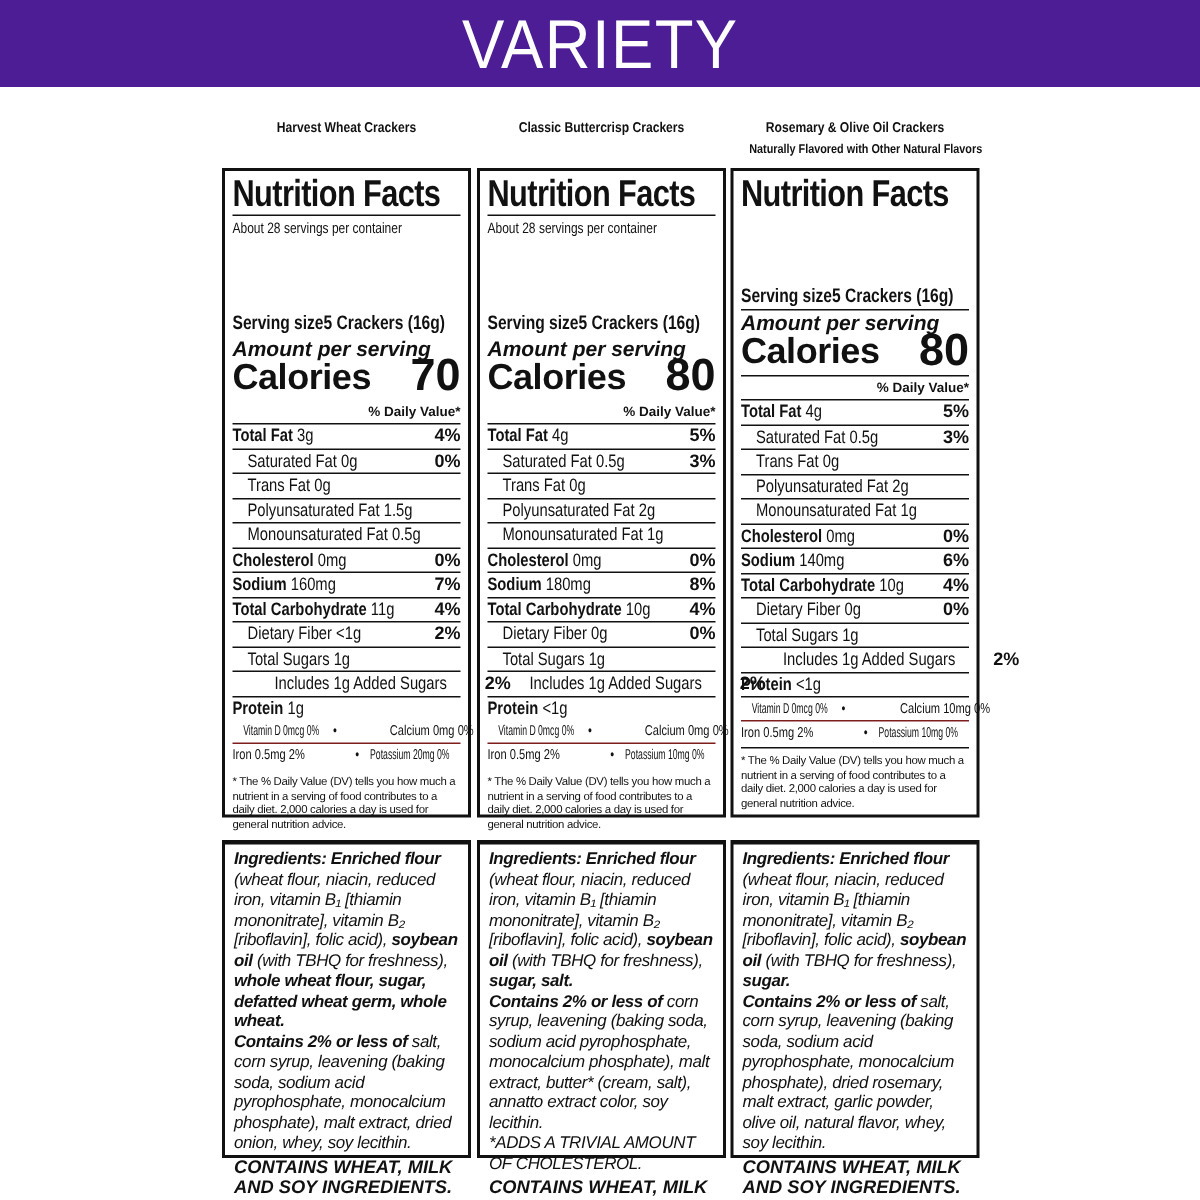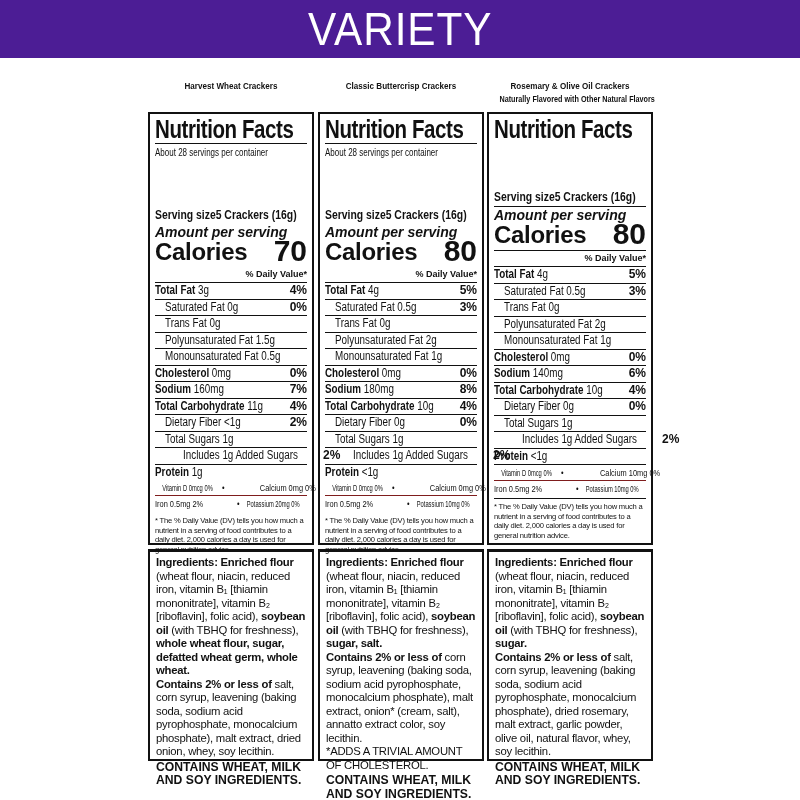--- a/index.html
+++ b/index.html
@@ -20,22 +20,22 @@
     transform: scaleX(0.85); transform-origin: center top; white-space: nowrap;
   }
   .product-sub { display: block; font-size: 8.5px; margin-top: 3px; }
 
   .panel { position: absolute; top: 112px; width: 166px; }
   .nf {
     border: 2.5px solid #111; padding: 3px 5px 3px 5px; height: 433px;
     display: flex; flex-direction: column;
   }
   .ing {
-    border: 2.5px solid #111; border-top-width: 3px; margin-top: 4px;
-    padding: 4px 6px 4px 6px; height: 212px;
+    border: 2.5px solid #111; border-top-width: 3px; margin-top: 15px;
+    padding: 4px 6px 4px 6px; height: 212px; font-style: italic;
   }
 
   .nf-title {
     font-weight: bold; font-size: 25px; line-height: 25px; letter-spacing: -0.5px;
     transform: scaleX(0.82); transform-origin: left center; white-space: nowrap;
   }
   .condensed { transform: scaleX(0.8); transform-origin: left center; white-space: nowrap; display: inline-block; }
   .servings { font-size: 10px; line-height: 15px; border-top: 1px solid #111; margin-top: 1px; padding-top: 1px; }
   .servsize { font-size: 13px; line-height: 15px; font-weight: bold; display: flex; justify-content: space-between; margin-top: 47px; }
   .bar-thick { height: 11px; background: #111; margin-top: 2px; }
@@ -250,21 +250,21 @@
           <span class="l">Iron 0.5mg 2%</span>
           <span class="r">•<span>Potassium 10mg 0%</span></span>
         </div>
       </div>
       <div class="bar-foot"></div>
       <div class="footnote">* The % Daily Value (DV) tells you how much a nutrient in a serving of food contributes to a daily diet. 2,000 calories a day is used for general nutrition advice.</div>
     </div>
 
     <div class="ing">
       <p><b>Ingredients:</b> <b>Enriched flour</b><span> (wheat flour, niacin, reduced iron, vitamin B₁ [thiamin mononitrate], vitamin B₂ [riboflavin], folic acid), </span><b>soybean oil</b><span> (with TBHQ for freshness), </span><b>sugar, salt.</b></p>
-      <p><b>Contains 2% or less of</b><span> corn syrup, leavening (baking soda, sodium acid pyrophosphate, monocalcium phosphate), malt extract, onion* (cream, salt), annatto extract color, soy lecithin.</span></p>
+      <p><b>Contains 2% or less of</b><span> corn syrup, leavening (baking soda, sodium acid pyrophosphate, monocalcium phosphate), malt extract, butter* (cream, salt), annatto extract color, soy lecithin.</span></p>
       <p>*ADDS A TRIVIAL AMOUNT OF CHOLESTEROL.</p>
       <div class="contains">CONTAINS WHEAT, MILK AND SOY INGREDIENTS.</div>
     </div>
   </div>
 
   <div class="panel" style="left: 487px;">
     <div class="nf">
       <div class="nf-title">Nutrition Facts</div>
       <div class="servsize">
         <span class="condensed" style="width:100%;display:flex;justify-content:space-between;width:125%;">

